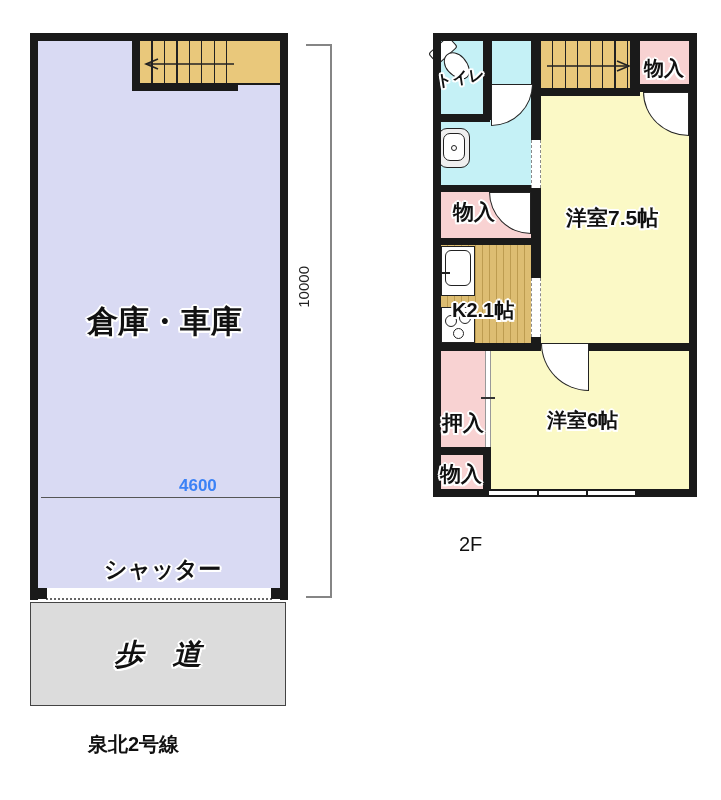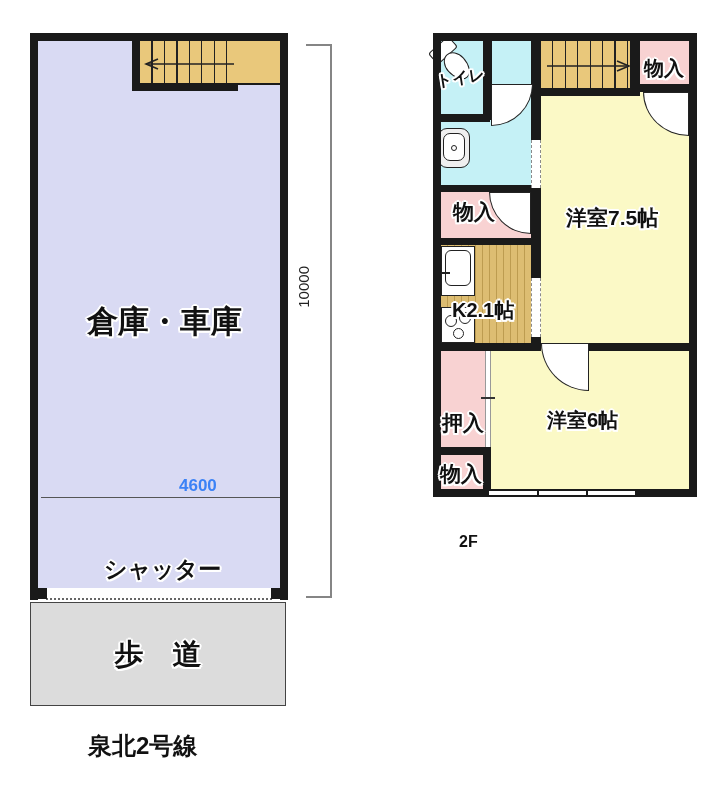--- a/index.html
+++ b/index.html
@@ -1,20 +1,20 @@
 <!DOCTYPE html>
 <html><head>
 <meta charset="utf-8">
 <style>
   html,body{margin:0;padding:0;background:#fff;}
   #canvas{position:relative;width:721px;height:800px;background:#fff;overflow:hidden;
     font-family:"Liberation Sans","DejaVu Sans",sans-serif;}
   .abs{position:absolute;}
   .wall{position:absolute;background:#1a1a1a;}
-  .fill{position:absolute;}
+  .fill{position:absolute;font-style:italic;}
   .lbl{position:absolute;font-weight:bold;color:#111;white-space:nowrap;line-height:1;}
   .outline{text-shadow:2px 0 0 #fff,-2px 0 0 #fff,0 2px 0 #fff,0 -2px 0 #fff,
     1.5px 1.5px 0 #fff,-1.5px -1.5px 0 #fff,1.5px -1.5px 0 #fff,-1.5px 1.5px 0 #fff;}
   .stairs{position:absolute;background:repeating-linear-gradient(to right,#e9c87b 0 11px,#222 11px 12.5px);}
   .stairs-plain{position:absolute;background:#e9c87b;}
   .door{position:absolute;background:#fff;border:1.6px solid #222;box-sizing:border-box;}
   .hingeTR{border-bottom-left-radius:100% 100%;}   
   .hingeTL{border-bottom-right-radius:100% 100%;}  
   .slide-gap{position:absolute;background:#fff;border-left:1px dashed #8a8a8a;border-right:1px dashed #8a8a8a;box-sizing:border-box;}
   .dim{position:absolute;background:#858585;}
@@ -50,21 +50,21 @@
     <div class="lbl outline" style="left:104px;top:558px;font-size:23px;">シャッター</div>
 
     <div class="abs" style="left:46px;top:588px;width:226px;height:10px;background:#fff;border-bottom:2px dotted #666;box-sizing:content-box;"></div>
     <div class="wall" style="left:38px;top:588px;width:9px;height:11px;"></div>
     <div class="wall" style="left:271px;top:588px;width:9px;height:11px;"></div>
 
     <div class="fill" style="left:30px;top:602px;width:256px;height:104px;background:#dcdcdc;border:1px solid #444;box-sizing:border-box;display:flex;align-items:center;justify-content:center;">
       <span class="lbl outline" style="position:static;font-size:29px;">歩　道</span>
     </div>
 
-    <div class="lbl" style="left:88px;top:734px;font-size:24px;">泉北2号線</div>
+    <div class="lbl" style="left:88px;top:734px;font-size:20px;">泉北2号線</div>
 
     <div class="dim" style="left:330px;top:44px;width:1.5px;height:554px;"></div>
     <div class="dim" style="left:306px;top:44px;width:25px;height:1.5px;"></div>
     <div class="dim" style="left:306px;top:596px;width:25px;height:1.5px;"></div>
     <div class="lbl" style="left:296px;top:266px;font-size:15px;font-weight:normal;color:#222;writing-mode:vertical-rl;transform:rotate(180deg);">10000</div>
   </div>
 
   <div>
 
     <div class="fill" style="left:441px;top:41px;width:90px;height:151px;background:#c5f1f6;"></div>
@@ -142,16 +142,16 @@
     <div class="wall" style="left:586px;top:489px;width:2px;height:8px;"></div>
 
     <div class="lbl outline" style="left:436px;top:70px;font-size:16px;transform:rotate(-9deg);">トイレ</div>
     <div class="lbl outline" style="left:644px;top:58px;font-size:20px;">物入</div>
     <div class="lbl outline" style="left:566px;top:207px;font-size:21px;">洋室7.5帖</div>
     <div class="lbl outline" style="left:453px;top:201px;font-size:21px;">物入</div>
     <div class="lbl outline" style="left:452px;top:300px;font-size:20px;">K2.1帖</div>
     <div class="lbl outline" style="left:442px;top:412px;font-size:21px;">押入</div>
     <div class="lbl outline" style="left:440px;top:463px;font-size:21px;">物入</div>
     <div class="lbl outline" style="left:547px;top:410px;font-size:20px;">洋室6帖</div>
-    <div class="lbl" style="left:459px;top:534px;font-size:16px;font-weight:700;">2F</div>
+    <div class="lbl" style="left:459px;top:534px;font-size:20px;font-weight:400;">2F</div>
   </div>
 
 </div>
 
 </body></html>

